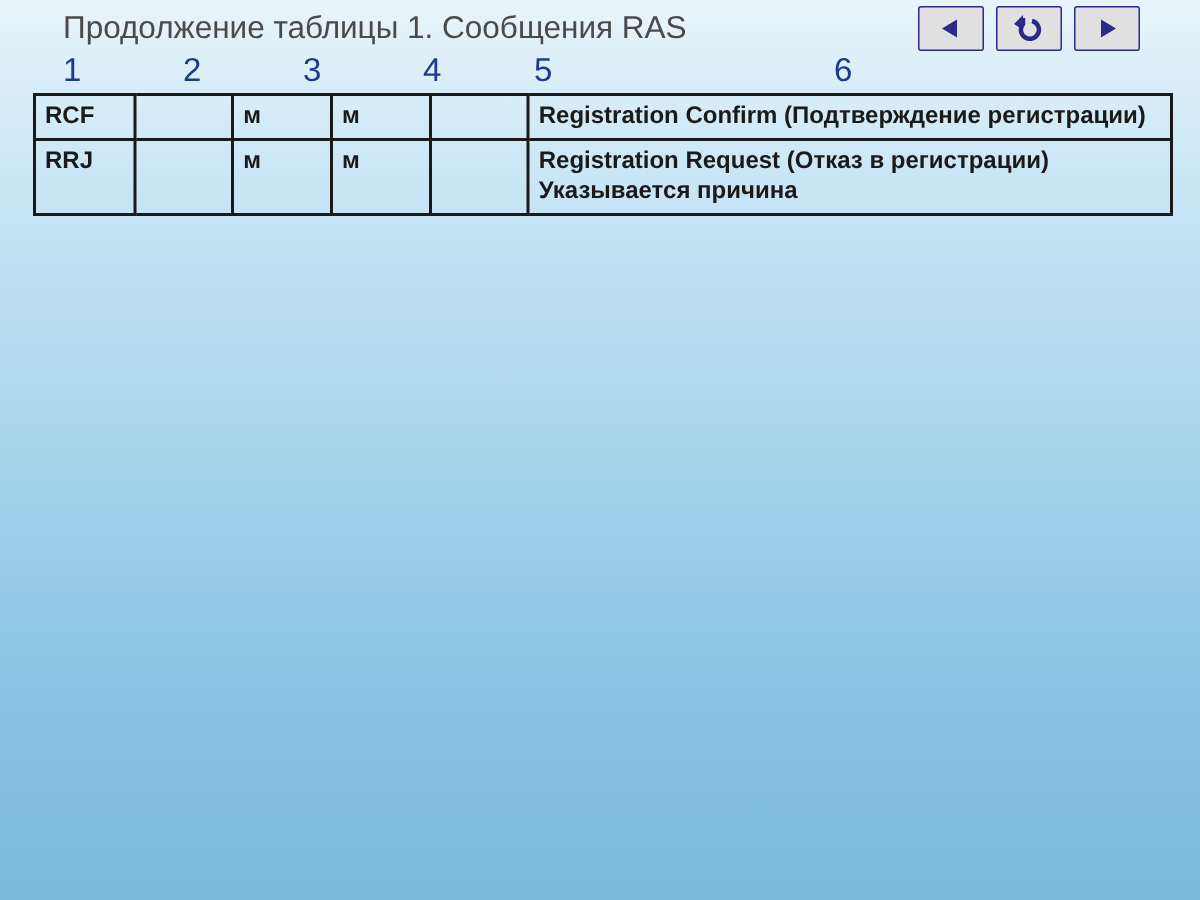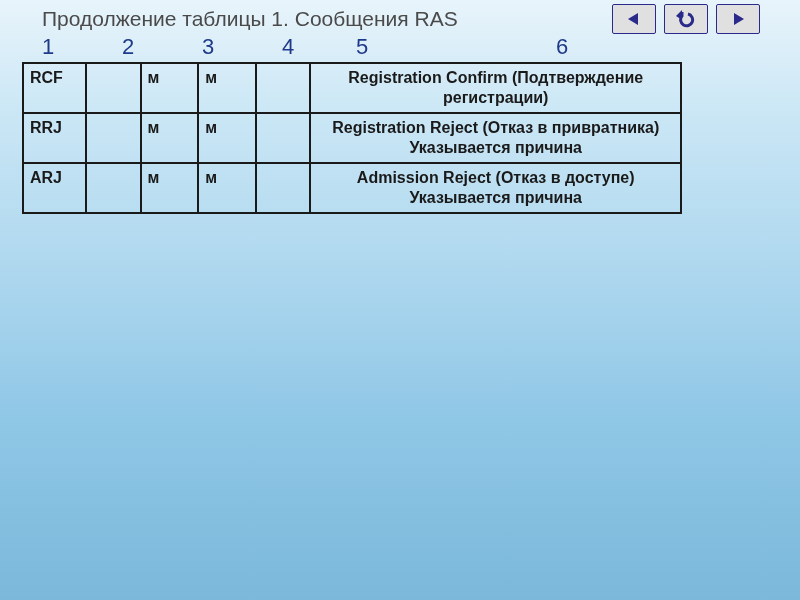--- a/index.html
+++ b/index.html
@@ -48,38 +48,38 @@
   .numbers span { display: inline-block; }
   .n1 { width: 80px; }
   .n2 { width: 80px; }
   .n3 { width: 80px; }
   .n4 { width: 74px; }
   .n5 { width: 200px; }
   .n6 { width: 60px; }
   table {
     border-collapse: collapse;
     margin: 2px 10px 16px 22px;
-    width: 660px;
+    width: 760px;
     background: transparent;
   }
   td {
     border: 2px solid #1a1a1a;
     padding: 4px 6px;
     font-size: 16px;
     color: #1a1a1a;
     font-weight: bold;
     vertical-align: top;
     line-height: 1.25;
   }
   .c1 { width: 54px; }
   .c2 { width: 54px; }
   .c3 { width: 54px; }
   .c4 { width: 54px; }
   .c5 { width: 54px; }
-  .c6 { width: 430px; text-align: center; }
+  .c6 { width: 430px; }
   .desc { font-weight: bold; }
 </style>
 </head>
 <body>
 
 <div class="header-row">
   <div class="title">Продолжение таблицы 1. Сообщения RAS</div>
   <div class="nav-buttons">
     <div class="nav-btn">
       <svg width="16" height="16" viewBox="0 0 16 16">
@@ -118,24 +118,16 @@
         <td class="c4">м</td>
         <td class="c5"></td>
         <td class="c6 desc">Registration Confirm (Подтверждение регистрации)</td>
       </tr>
       <tr>
         <td class="c1">RRJ</td>
         <td class="c2"></td>
         <td class="c3">м</td>
         <td class="c4">м</td>
         <td class="c5"></td>
-        <td class="c6 desc">Registration Reject (Отказ в привратника) Указывается причина</td>
-      </tr>
-      <tr>
-        <td class="c1">ARJ</td>
-        <td class="c2"></td>
-        <td class="c3">м</td>
-        <td class="c4">м</td>
-        <td class="c5"></td>
-        <td class="c6 desc">Admission Reject (Отказ в доступе) Указывается причина</td>
+        <td class="c6 desc">Registration Request (Отказ в регистрации) Указывается причина</td>
       </tr>
     </tbody>
 </table>
 
 </body></html>

